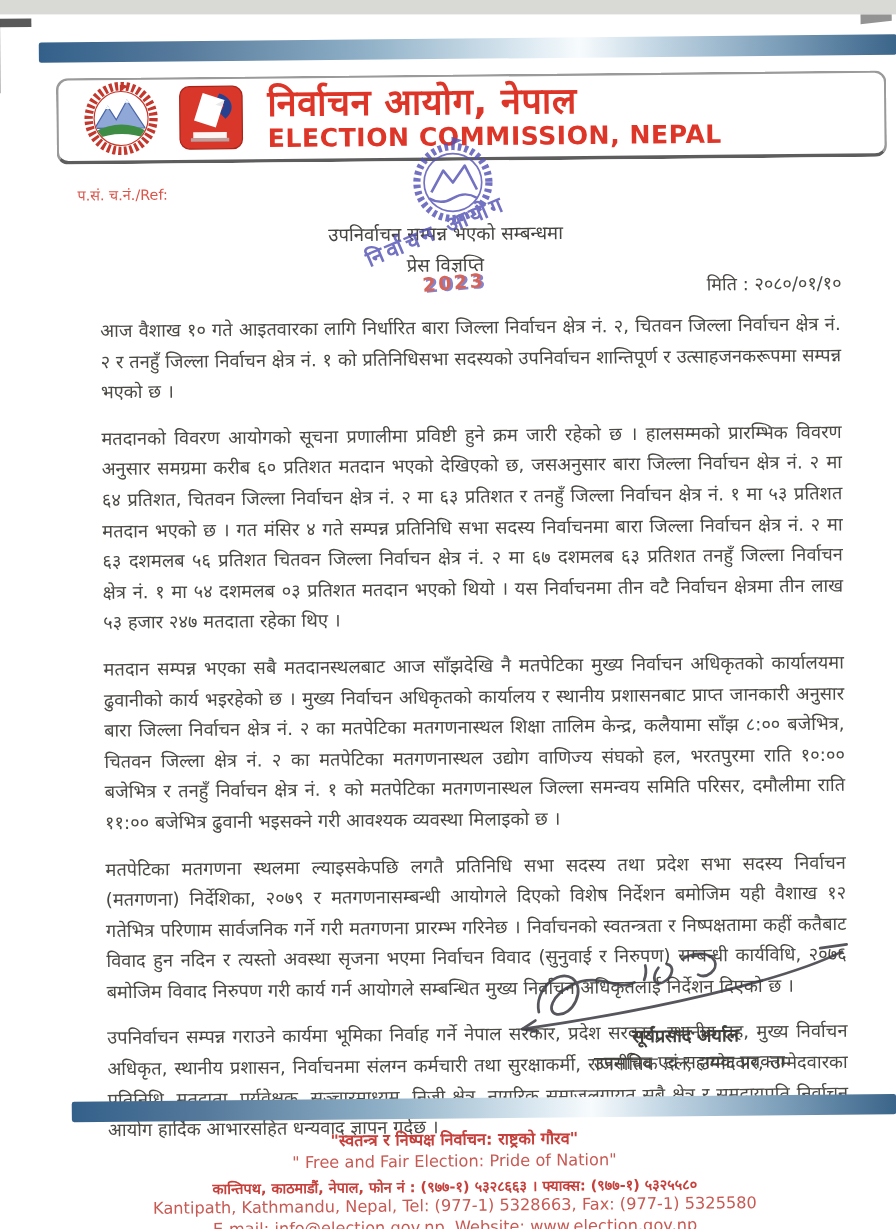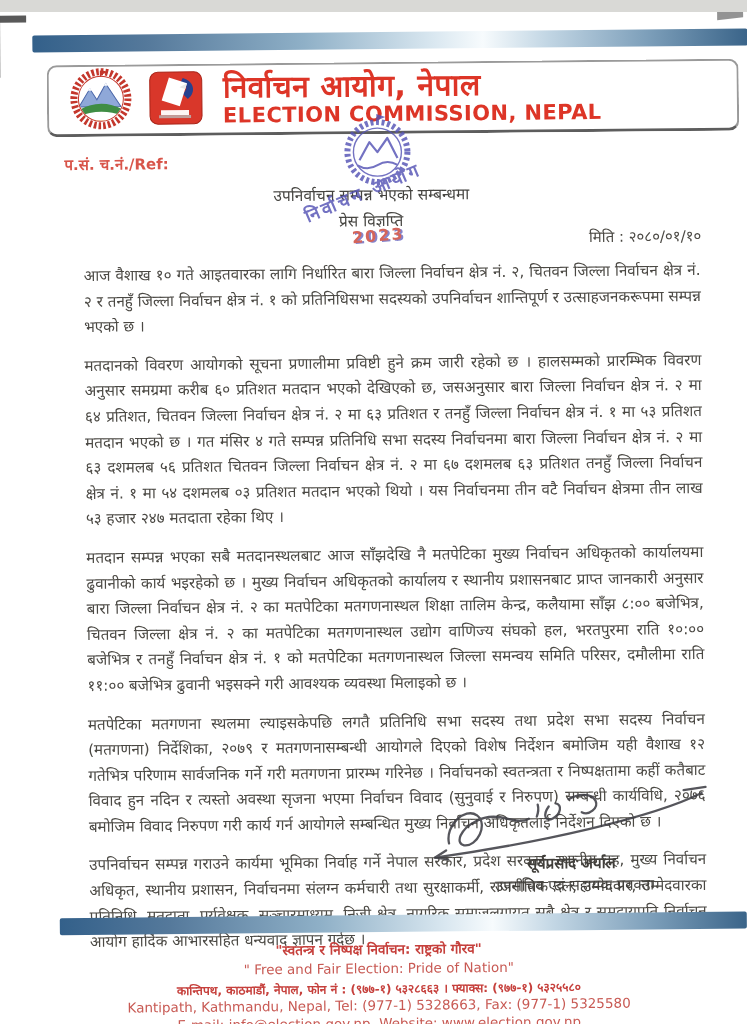--- a/index.html
+++ b/index.html
@@ -25,21 +25,21 @@
 
   .header-band{
     position:absolute;left:50px;top:50px;width:692px;height:72px;
     background:#ffffff;border:2px solid #9a9a9a;border-bottom:3px solid #5d5d5d;
     border-radius:10px;display:flex;align-items:center;padding-left:20px;box-sizing:border-box;gap:15px;
   }
   .titles{display:flex;flex-direction:column;line-height:1.05;margin-left:4px;}
   .title-np{font-size:30px;font-weight:bold;color:#dd3527;letter-spacing:.5px;}
   .title-en{font-size:21px;font-weight:bold;color:#dd3527;letter-spacing:.4px;margin-top:1px;}
 
-  .ref-line{position:absolute;left:67px;top:139px;font-size:15px;font-weight:bold;color:#d8554a;}
+  .ref-line{position:absolute;left:67px;top:139px;font-size:12px;font-weight:normal;color:#d8554a;}
 
   .subject-line{position:absolute;left:0;right:0;top:171px;text-align:center;font-size:15.5px;color:#454440;z-index:1;}
   .doc-type{position:absolute;left:258px;top:197px;width:230px;text-align:center;font-size:15.5px;color:#454440;z-index:1;}
 
   .stamp{position:absolute;left:296px;top:90px;width:170px;height:150px;z-index:2;pointer-events:none;}
 
   .date-line{position:absolute;right:44px;top:216px;font-size:15px;color:#4b4944;}
 
   .body-text{position:absolute;left:85px;top:249px;width:617px;}
   .body-text p{

